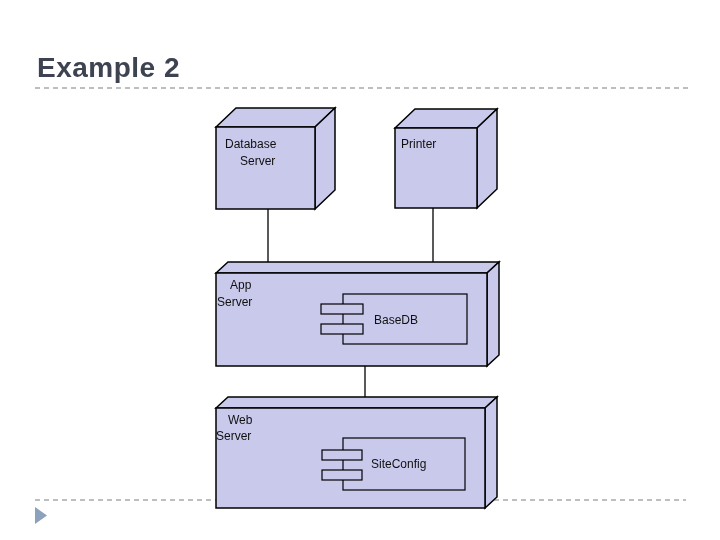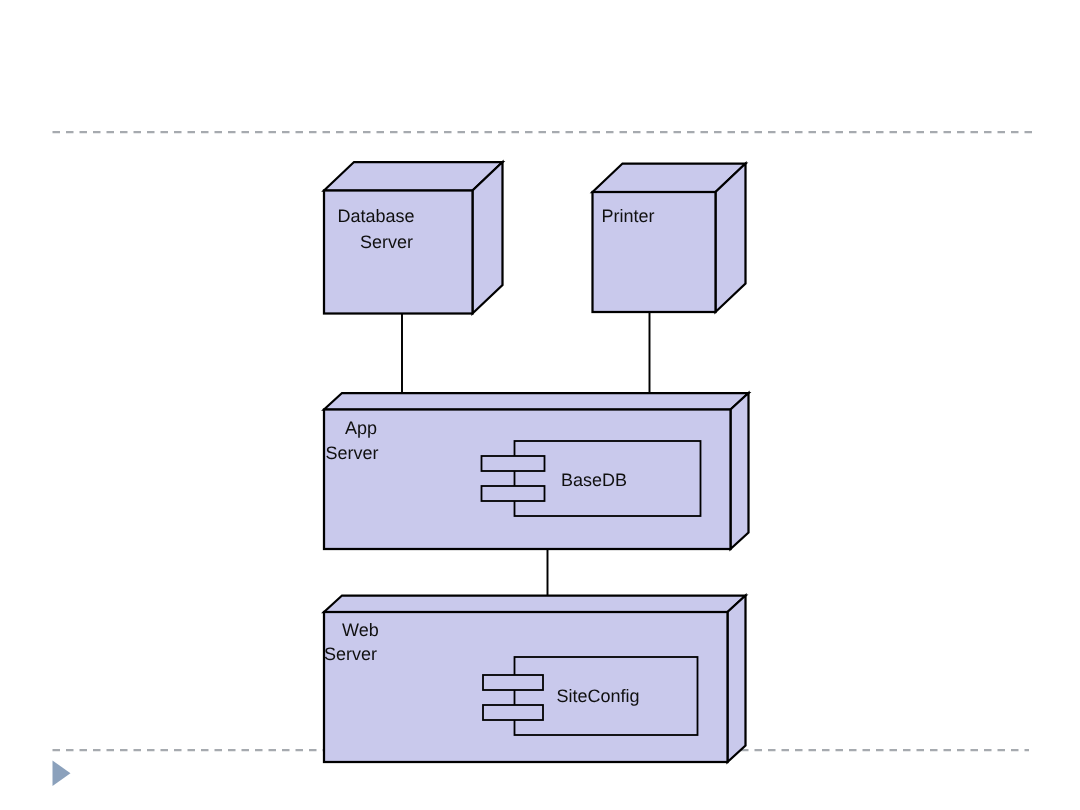--- a/index.html
+++ b/index.html
@@ -24,20 +24,21 @@
   .comp{fill:#c9c9ec;stroke:#000000;stroke-width:1.2;}
   .connector{stroke:#000000;stroke-width:1.3;}
   .divider{stroke:#a6aaaf;stroke-width:1.5;stroke-dasharray:5 4;fill:none;}
   .dlabel{font-family:"Liberation Sans", sans-serif;font-size:12px;fill:#101010;}
 </style>
 </head>
 <body>
 
 <div id="slide">
 
+  <div id="slide-title">Example 2</div>
 
   <svg width="720" height="540" viewBox="0 0 720 540">
 
     <line class="divider" x1="35" y1="88" x2="688" y2="88"></line>
     <line class="divider" x1="35" y1="500" x2="686" y2="500"></line>
 
     <polygon points="35,507 47,515.5 35,524" fill="#8ba1bc"></polygon>
 
     <line class="connector" x1="268" y1="205" x2="268" y2="268"></line>
     <line class="connector" x1="433" y1="205" x2="433" y2="268"></line>

